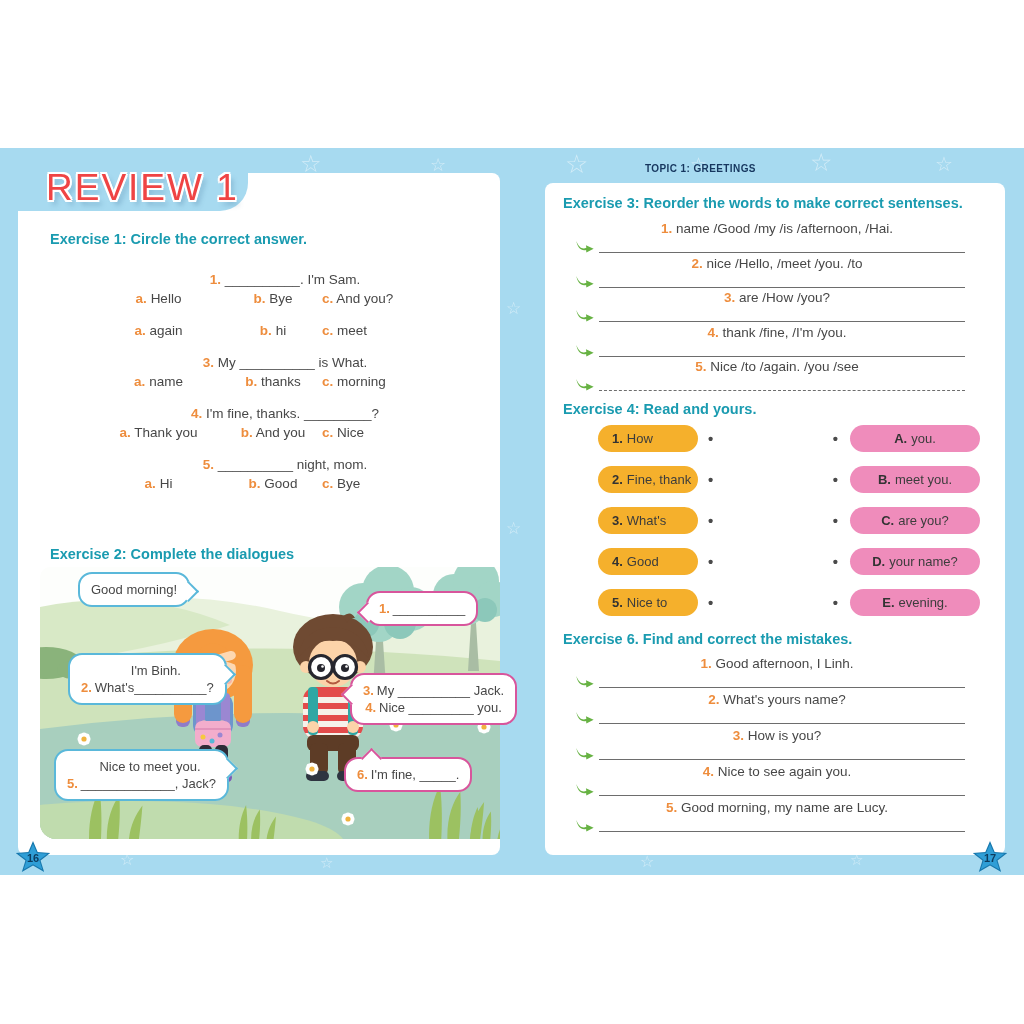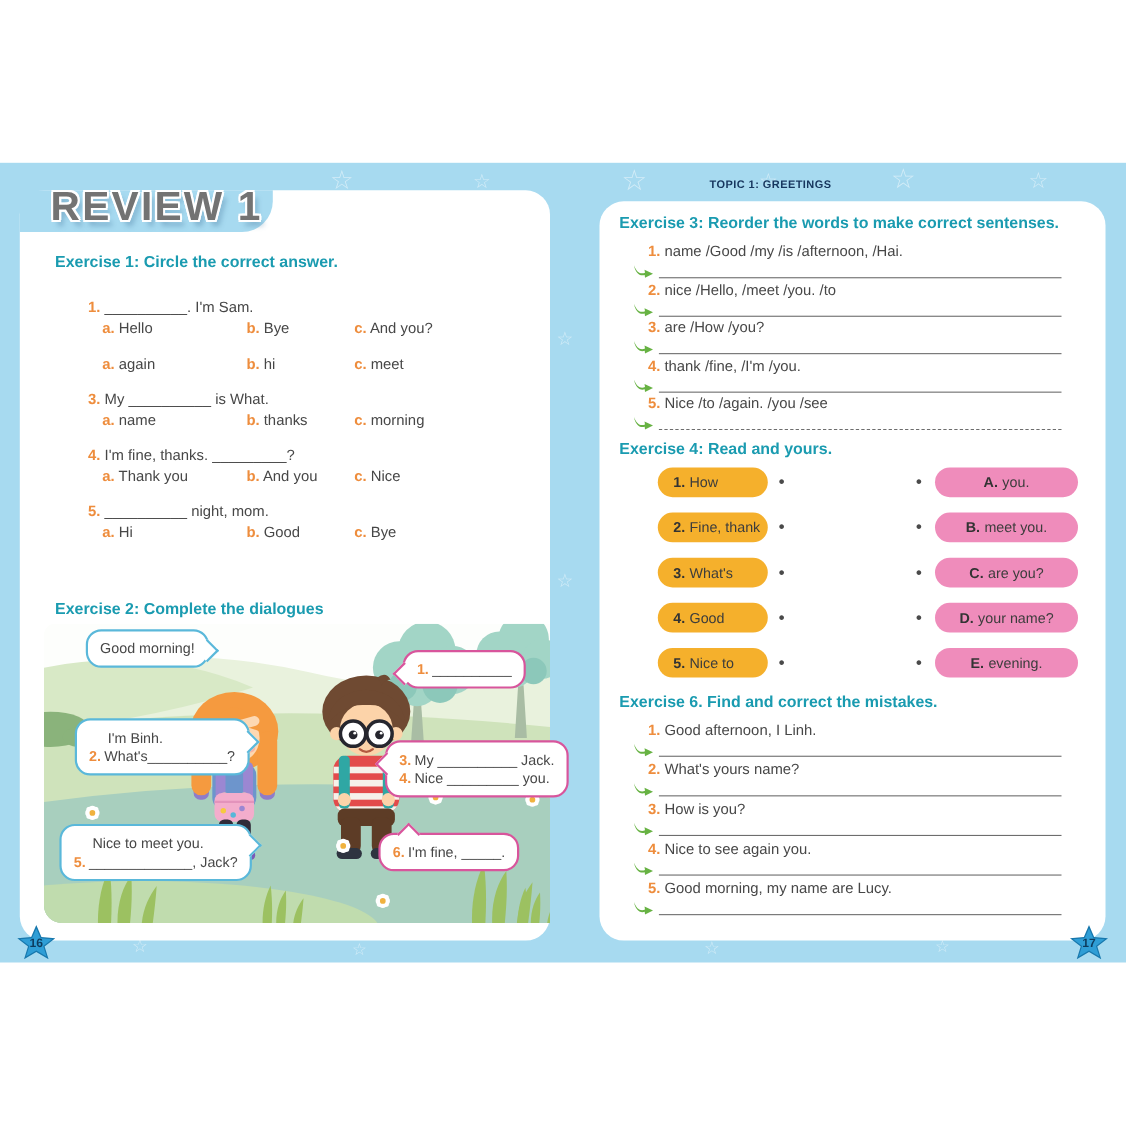--- a/index.html
+++ b/index.html
@@ -2,29 +2,29 @@
 <html><head>
 <meta charset="utf-8">
 <style>
   html,body{margin:0;padding:0;background:#fff;}
   .canvas{position:relative;width:1024px;height:1024px;background:#fff;overflow:hidden;
           font-family:"Liberation Sans",sans-serif;color:#474747;}
   .blue-band{position:absolute;left:0;top:148px;width:1024px;height:727px;background:#a7daf0;}
   .bgstar{position:absolute;color:rgba(255,255,255,.5);pointer-events:none;}
 
   
-  .page{position:absolute;background:#fff;border-radius:22px;}
+  .page{position:absolute;background:#fff;border-radius:8px;text-align:center;}
   .left-page{left:18px;top:173px;width:482px;height:682px;}
   .right-page{left:545px;top:183px;width:460px;height:672px;}
 
   
   .banner{position:absolute;left:18px;top:173px;width:230px;height:38px;background:#a7daf0;
           border-radius:0 0 28px 0;}
-  .review-title{position:absolute;left:46px;top:167px;font-size:37px;font-weight:700;letter-spacing:2px;
-          color:#737373;
+  .review-title{position:absolute;left:46px;top:167px;font-size:37px;font-weight:400;letter-spacing:2px;
+          color:#ef4444;
           text-shadow:2px 0 #fff,-2px 0 #fff,0 2px #fff,0 -2px #fff,
                       1.6px 1.6px #fff,-1.6px -1.6px #fff,1.6px -1.6px #fff,-1.6px 1.6px #fff,
                       4px 5px 5px rgba(60,110,150,.35);}
   .topic{position:absolute;top:163px;left:645px;width:350px;text-align:left;
          font-size:10px;font-weight:bold;color:#16365e;letter-spacing:.4px;}
 
   
   .h{color:#1a9bb0;font-weight:bold;font-size:14.5px;}
   .num{color:#ee8d3d;font-weight:bold;}
 

